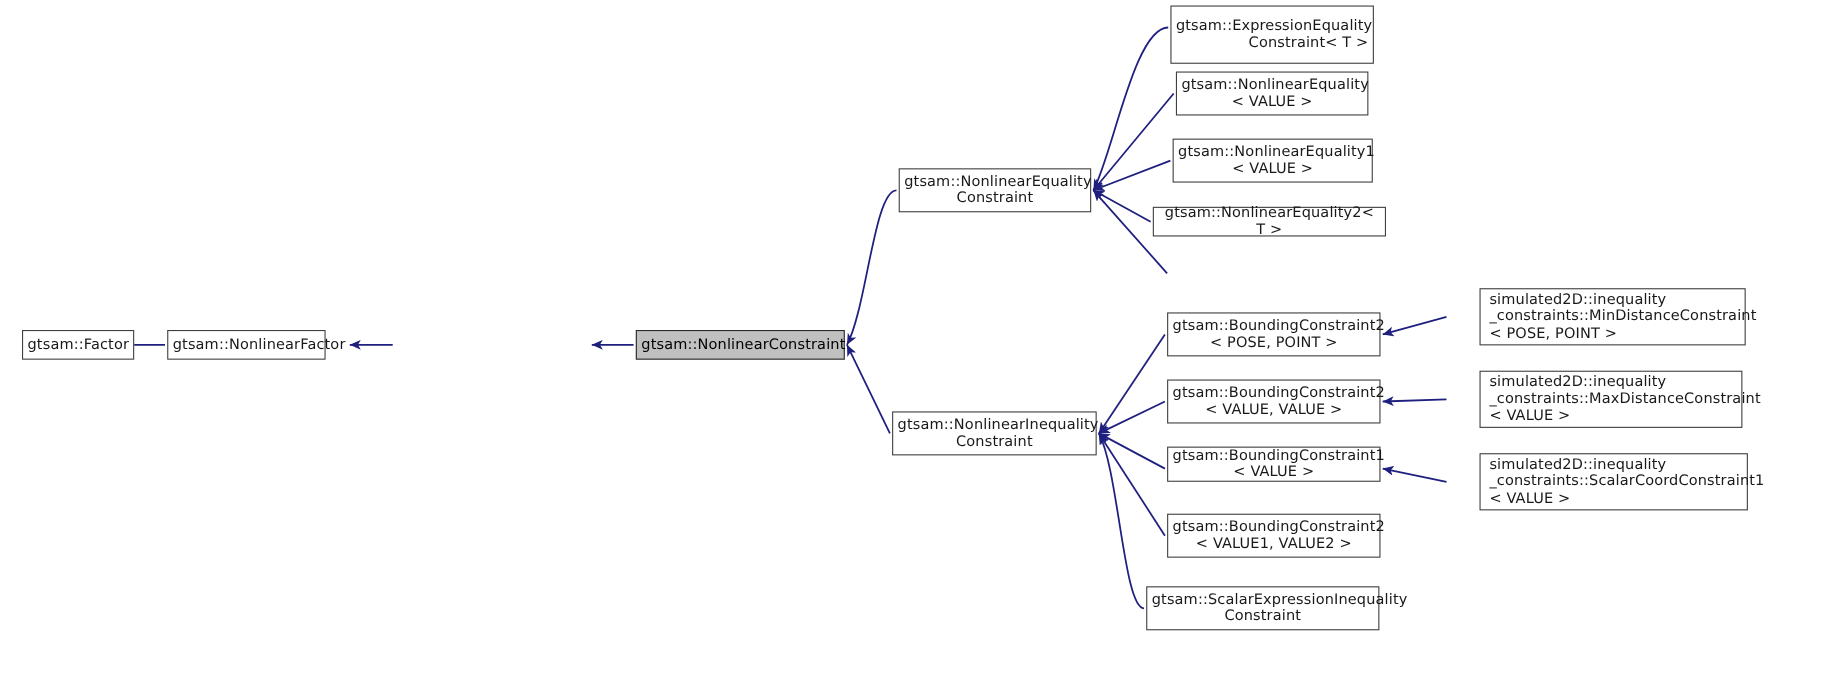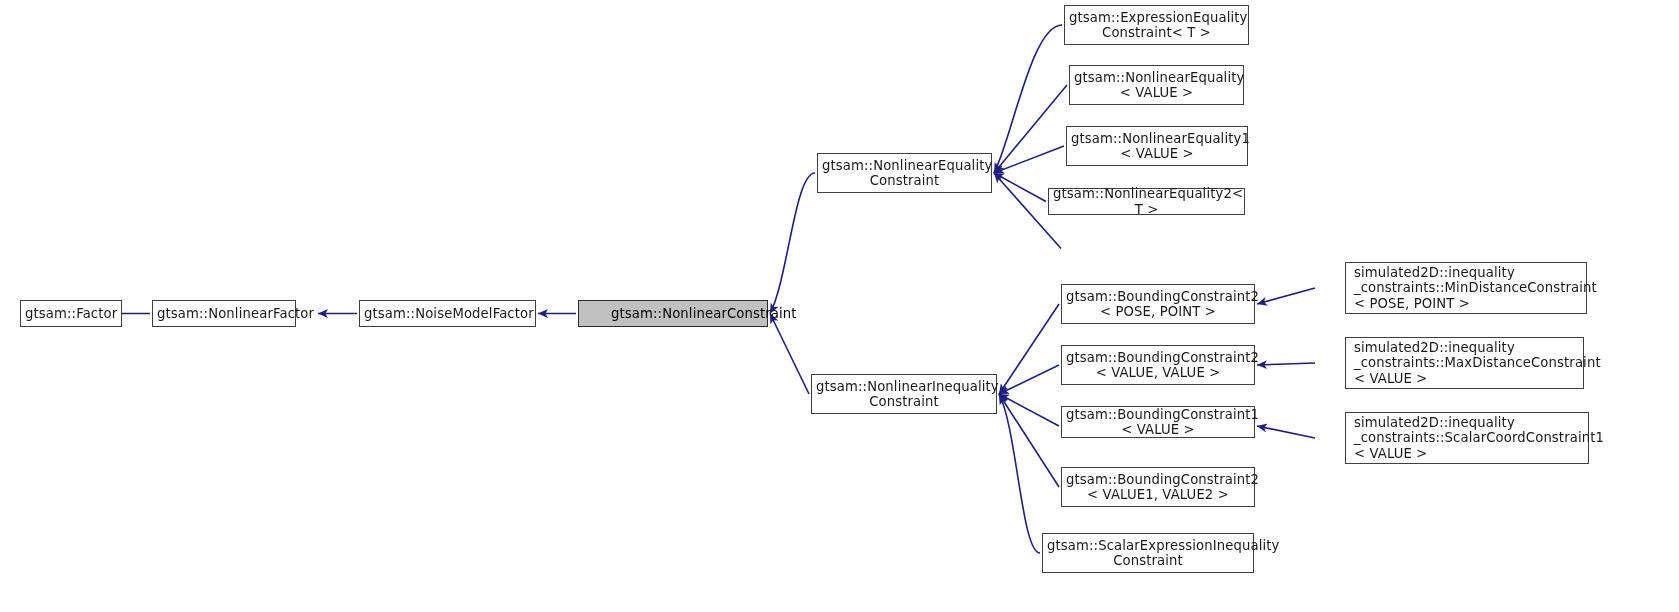--- a/index.html
+++ b/index.html
@@ -80,33 +80,32 @@
         <path d="M1059,426 L999,394" marker-end="url(#arrowhead)"></path>
         <path d="M1059,487 L999,394" marker-end="url(#arrowhead)"></path>
         <path d="M1040,553 C1021.55,553 1017,428 999,394" marker-end="url(#arrowhead)"></path>
         <path d="M1315,288 L1257,304" marker-end="url(#arrowhead)"></path>
         <path d="M1315,363 L1257,365" marker-end="url(#arrowhead)"></path>
         <path d="M1315,438 L1257,426" marker-end="url(#arrowhead)"></path>
       </g>
   </svg>
 <div class="node" style="left: 20px; top: 300px; width: 102px; height: 27px;"><span class="lbl">gtsam::Factor</span></div>
     <div class="node" style="left: 152px; top: 300px; width: 144px; height: 27px;"><span class="lbl">gtsam::NonlinearFactor</span></div>
-    <div class="node" style="left: 359px; top: 300px; width: 177px; height: 27px;"><span class="lbl">gtsam::NoiseModelFactor</span></div>
-    <div class="node highlight" style="left: 578px; top: 300px; width: 190px; height: 27px; padding-left: 28px;"><span class="lbl">gtsam::NonlinearConstraint</span></div>
+    <div class="node highlight" style="left: 578px; top: 300px; width: 190px; height: 27px;"><span class="lbl">gtsam::NonlinearConstraint</span></div>
     <div class="node" style="left: 817px; top: 153px; width: 175px; height: 40px;"><span class="lbl">gtsam::NonlinearEquality
 Constraint</span></div>
     <div class="node" style="left: 811px; top: 374px; width: 186px; height: 40px;"><span class="lbl">gtsam::NonlinearInequality
 Constraint</span></div>
-    <div class="node" style="left: 1064px; top: 5px; width: 185px; height: 40px;"><span class="lbl">gtsam::ExpressionEquality
+    <div class="node" style="left: 1064px; top: 5px; width: 185px; height: 53px; text-align: right;"><span class="lbl">gtsam::ExpressionEquality
 Constraint&lt; T &gt;</span></div>
     <div class="node" style="left: 1069px; top: 65px; width: 175px; height: 40px;"><span class="lbl">gtsam::NonlinearEquality
 &lt; VALUE &gt;</span></div>
     <div class="node" style="left: 1066px; top: 126px; width: 182px; height: 40px;"><span class="lbl">gtsam::NonlinearEquality1
 &lt; VALUE &gt;</span></div>
-    <div class="node" style="left: 1048px; top: 188px; width: 197px; height: 27px;"><span class="lbl">gtsam::NonlinearEquality2&lt; T &gt;</span></div>
+    <div class="node" style="left: 1048px; top: 188px; width: 212px; height: 27px;"><span class="lbl">gtsam::NonlinearEquality2&lt; T &gt;</span></div>
     <div class="node" style="left: 1061px; top: 284px; width: 194px; height: 40px;"><span class="lbl">gtsam::BoundingConstraint2
 &lt; POSE, POINT &gt;</span></div>
     <div class="node" style="left: 1061px; top: 345px; width: 194px; height: 40px;"><span class="lbl">gtsam::BoundingConstraint2
 &lt; VALUE, VALUE &gt;</span></div>
     <div class="node" style="left: 1061px; top: 406px; width: 194px; height: 32px;"><span class="lbl">gtsam::BoundingConstraint1
 &lt; VALUE &gt;</span></div>
     <div class="node" style="left: 1061px; top: 467px; width: 194px; height: 40px;"><span class="lbl">gtsam::BoundingConstraint2
 &lt; VALUE1, VALUE2 &gt;</span></div>
     <div class="node" style="left: 1042px; top: 533px; width: 212px; height: 40px;"><span class="lbl">gtsam::ScalarExpressionInequality
 Constraint</span></div>

